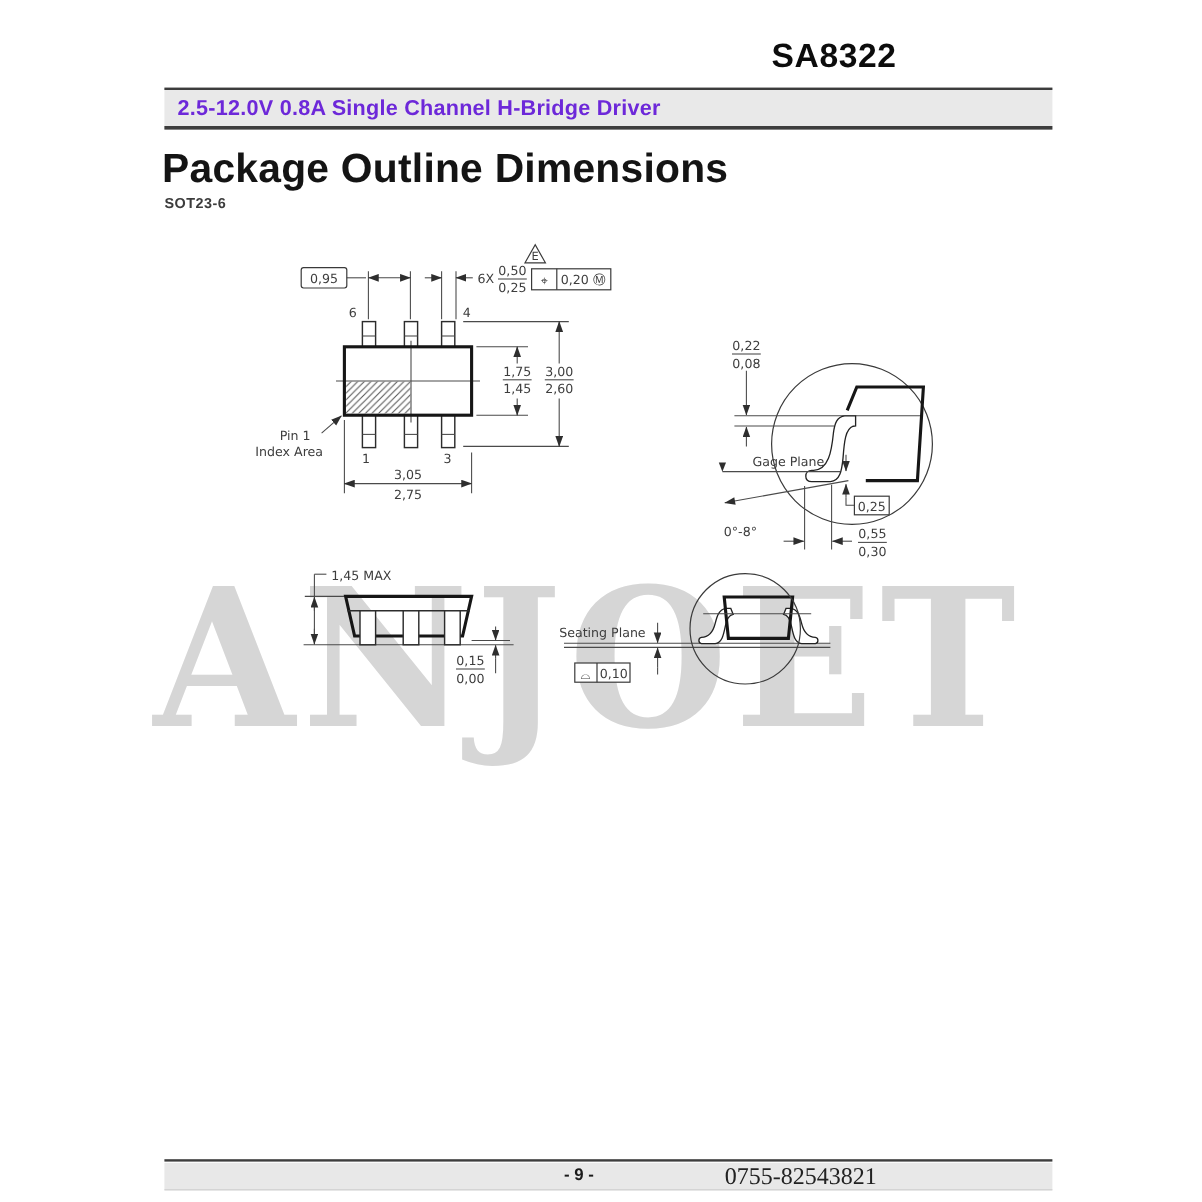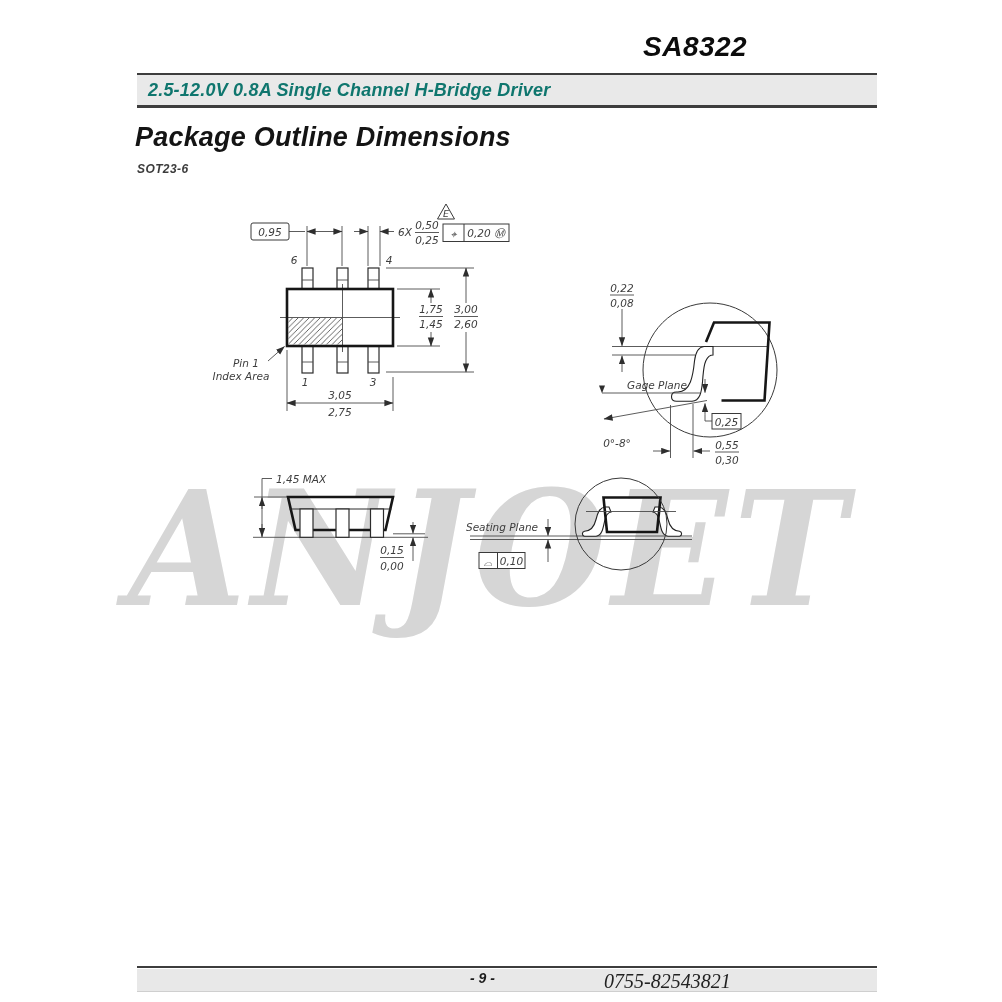--- a/index.html
+++ b/index.html
@@ -1,23 +1,23 @@
 <!DOCTYPE html>
 <html><head>
 <meta charset="utf-8">
 <style>
   html,body{margin:0;padding:0;background:#ffffff;}
   #page{position:relative;width:982px;height:1002px;background:#fff;overflow:hidden;
-        font-family:"Liberation Sans",sans-serif;font-style:italic;}
+        font-family:"Liberation Sans",sans-serif;}
   
   #product{position:absolute;left:643px;top:31px;font-size:28px;font-weight:bold;color:#0c0c0c;letter-spacing:.5px;}
   #subbar{position:absolute;left:137px;top:73px;width:740px;height:30px;background:#e9e9e9;
           border-top:2px solid #3d3d3d;border-bottom:3px solid #3d3d3d;}
-  #subbar span{display:block;line-height:30px;padding-left:11px;font-size:18px;font-weight:bold;color:#0f766e;letter-spacing:.2px;}
-  #title{position:absolute;left:135px;top:122px;font-size:27px;font-weight:bold;color:#141414;letter-spacing:.2px;}
+  #subbar span{display:block;line-height:30px;padding-left:11px;font-size:18px;font-weight:bold;color:#6d28d9;letter-spacing:.2px;}
+  #title{position:absolute;left:135px;top:122px;font-size:34px;font-weight:bold;color:#141414;letter-spacing:.2px;}
   #pkg{position:absolute;left:137px;top:162px;font-size:12px;font-weight:bold;color:#3c3c3c;letter-spacing:.4px;}
   
   #wm{position:absolute;left:128px;top:469px;font-family:"DejaVu Serif",serif;font-weight:bold;
       font-size:160px;line-height:160px;color:#d6d6d6;letter-spacing:6px;white-space:nowrap;
       transform:scaleX(.95);transform-origin:left;z-index:0;}
   
   #footline{position:absolute;left:137px;top:966px;width:740px;height:0;border-top:2px solid #3d3d3d;}
   #footbar{position:absolute;left:137px;top:969px;width:740px;height:22px;background:#e8e8e8;border-bottom:1px solid #cfcfcf;}
   #pageno{position:absolute;left:333px;top:1px;font-size:14px;font-weight:bold;color:#1a1a1a;}
   #phone{position:absolute;left:467px;top:1px;font-family:"Liberation Serif",serif;font-size:20px;color:#222;}

